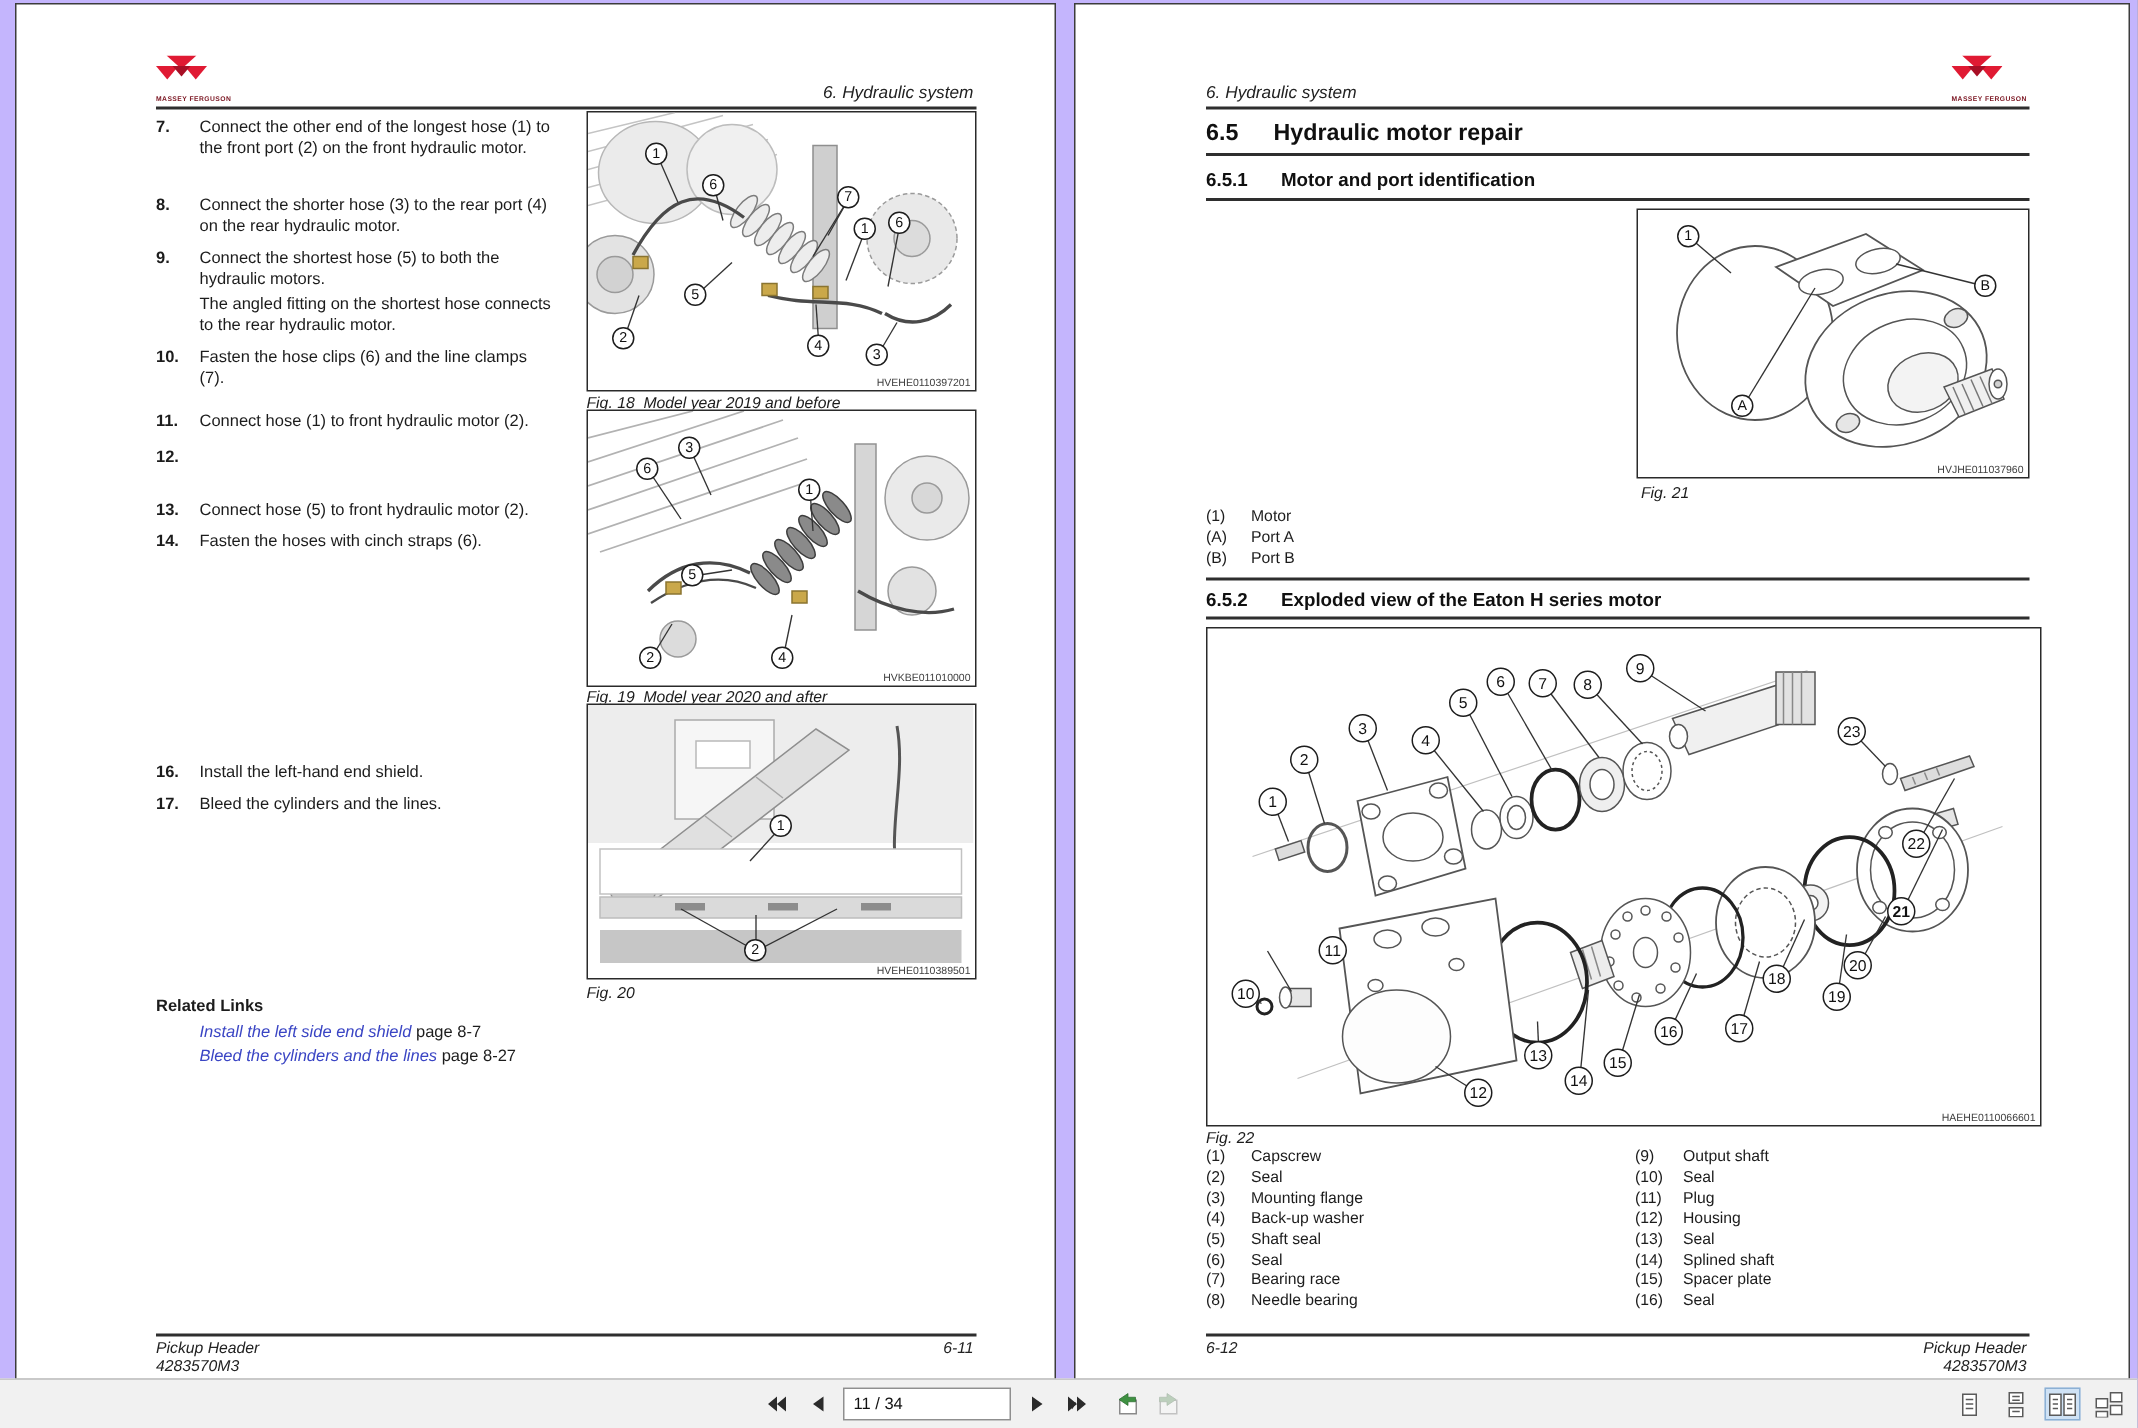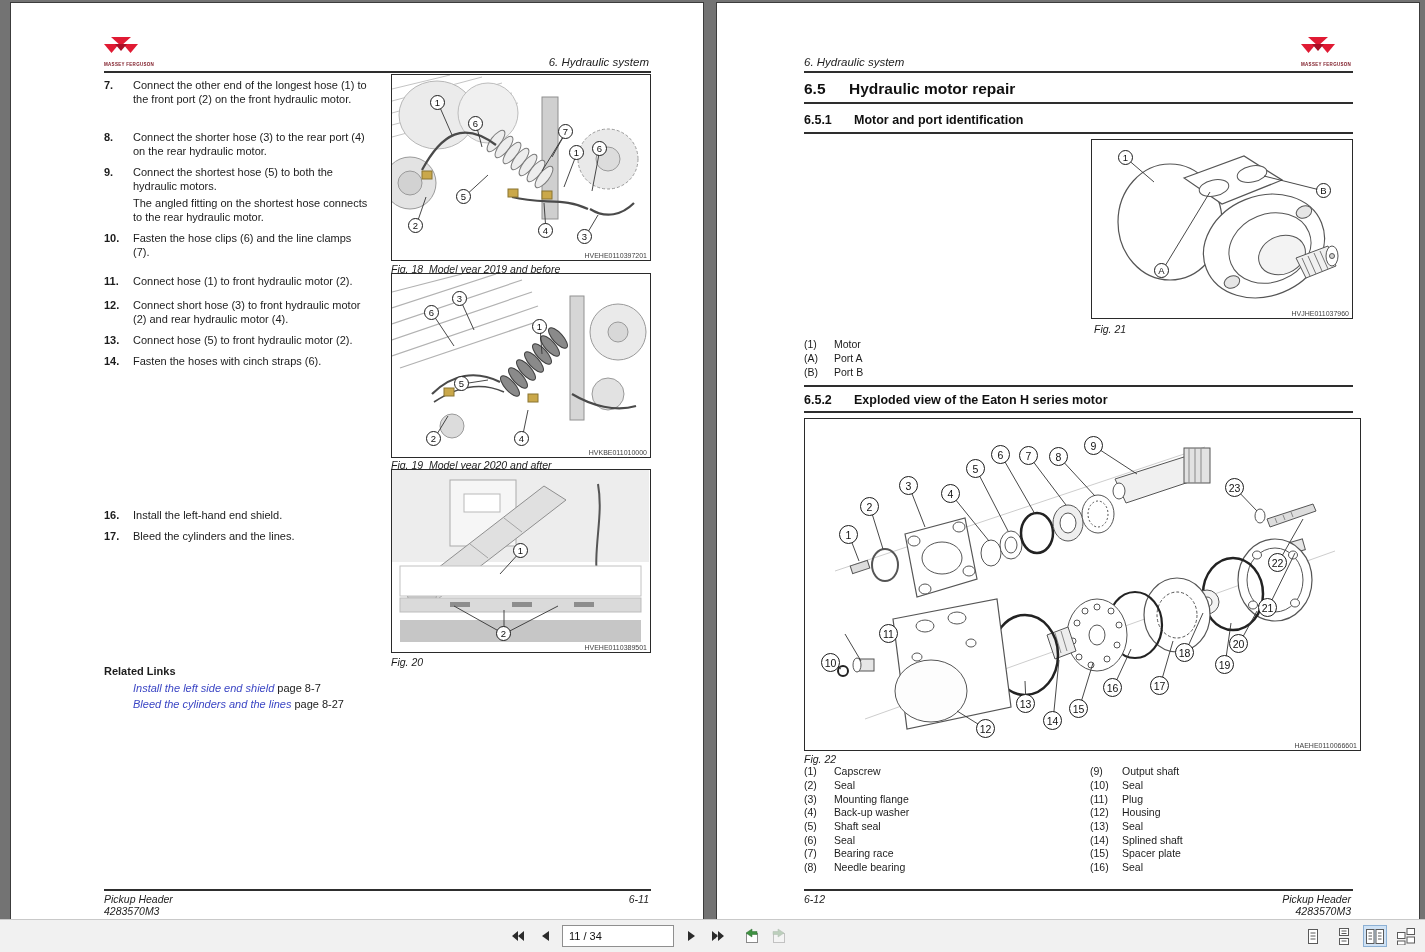--- a/index.html
+++ b/index.html
@@ -1,17 +1,17 @@
 <!DOCTYPE html>
 <html><head>
 <meta charset="utf-8">
 <style>
   html,body{margin:0;padding:0;}
   body{width:1425px;height:952px;background:#a6a6a6;font-family:"Liberation Sans",sans-serif;position:relative;overflow:hidden;color:#1c1c1c;}
-  .viewer{position:absolute;left:0;top:0;right:0;bottom:32px;background:#737373;}
+  .viewer{position:absolute;left:0;top:0;right:0;bottom:32px;background:#c4b5fd;}
   .page{position:absolute;top:2px;height:918px;background:#ffffff;border:1px solid #3c3c3c;box-sizing:border-box;}
   .page-left{left:10px;width:694px;}
   .page-right{left:716px;width:704px;}
   .abs{position:absolute;}
   .hdr-title{font-size:11.5px;font-style:italic;color:#222;}
   .rule{position:absolute;height:1.5px;background:#2e2e2e;}
   .step{position:absolute;left:93px;width:272px;display:flex;font-size:11px;line-height:13.5px;}
   .step .num{width:29px;flex:none;font-weight:bold;}
   .step .txt{width:234px;}
   .note{position:absolute;left:122px;width:238px;font-size:11px;line-height:13.5px;}
@@ -80,21 +80,20 @@
     <div class="step" style="top:229px;">
         <span class="num">10.</span>
         <span class="txt">Fasten the hose clips (6) and the line clamps (7).</span>
       </div>
     <div class="step" style="top:272px;">
         <span class="num">11.</span>
         <span class="txt">Connect hose (1) to front hydraulic motor (2).</span>
       </div>
     <div class="step" style="top:296px;">
         <span class="num">12.</span>
-        <span class="txt">Connect short hose (3) to front hydraulic motor (2) and rear hydraulic motor (4).</span>
       </div>
     <div class="step" style="top:331px;">
         <span class="num">13.</span>
         <span class="txt">Connect hose (5) to front hydraulic motor (2).</span>
       </div>
     <div class="step" style="top:352px;">
         <span class="num">14.</span>
         <span class="txt">Fasten the hoses with cinch straps (6).</span>
       </div>
     <div class="step" style="top:506px;">
@@ -436,21 +435,21 @@
       <div class="callout big" style="left:30px;top:205px;margin-left:44px;">11</div>
       <div class="callout big" style="left:171px;top:300px;">12</div>
       <div class="callout big" style="left:211px;top:275px;">13</div>
       <div class="callout big" style="left:238px;top:292px;">14</div>
       <div class="callout big" style="left:264px;top:280px;">15</div>
       <div class="callout big" style="left:298px;top:259px;">16</div>
       <div class="callout big" style="left:345px;top:257px;">17</div>
       <div class="callout big" style="left:370px;top:224px;">18</div>
       <div class="callout big" style="left:410px;top:236px;">19</div>
       <div class="callout big" style="left:424px;top:215px;">20</div>
-      <div class="callout big" style="left:453px;top:179px;">21</div>
+      <div class="callout big" style="left:453px;top:179px;font-weight:bold;">21</div>
       <div class="callout big" style="left:463px;top:134px;">22</div>
       <div class="callout big" style="left:420px;top:59px;">23</div>
       <div class="figcode">HAEHE0110066601</div>
     </div>
     <div class="caption" style="left:87px;top:750px;">Fig. 22</div>
 
     <div class="part-row" style="left:87px;top:762px;">
         <span class="lab" style="width:30px;">(1)</span>
         <span>Capscrew</span>
       </div>

